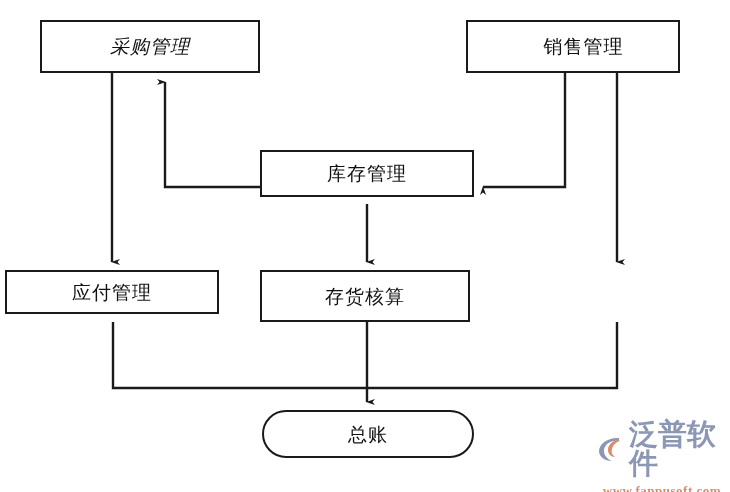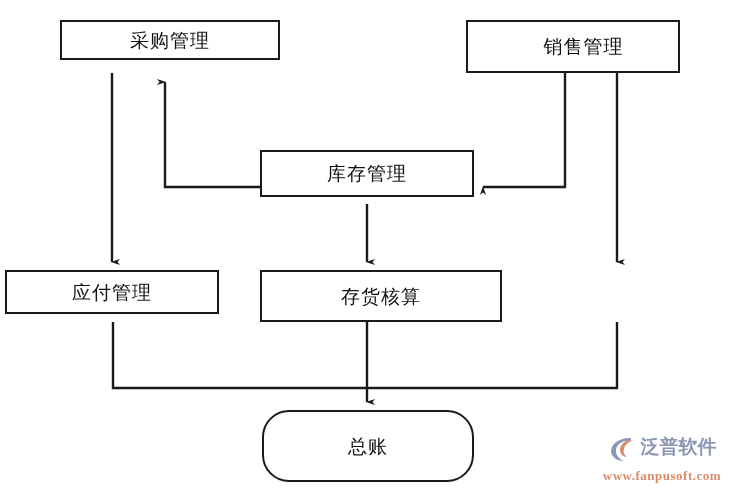--- a/index.html
+++ b/index.html
@@ -58,22 +58,22 @@
     display: flex;
     align-items: center;
     gap: 3px;
   }
   .wm-mark {
     width: 30px;
     height: 28px;
     flex: 0 0 auto;
   }
   .wm-text {
-    font-family: Liberation Mono, monospace;
-    font-size: 19px;
+    font-family: Liberation Sans, sans-serif;
+    font-size: 29px;
     font-weight: bold;
     color: #8b97b5;
     letter-spacing: 0px;
     line-height: 1;
   }
   .wm-url {
     font-family: "Liberation Serif", "DejaVu Serif", serif;
     font-size: 13px;
     font-weight: bold;
     color: #d98c6a;
@@ -126,42 +126,42 @@
 
     <g>
       <path d="M617,322 L617,388 L367,388" stroke="#1a1a1a" stroke-width="2.4" fill="none"></path>
     </g>
 
     <g>
       <path d="M367,322 L367,402" stroke="#1a1a1a" stroke-width="2.4" fill="none" marker-end="url(#arrow-down)"></path>
     </g>
   </svg>
 
-  <div class="node-box" style="left:60px; top:20px; width:220px; height:40px;">
+  <div class="node-box" style="left:40px; top:20px; width:220px; height:53px;font-style:italic;">
     <span class="node-label">采购管理</span>
   </div>
 
   <div class="node-box" style="left:466px; top:20px; width:214px; height:53px;padding-left:21px;">
     <span class="node-label">销售管理</span>
   </div>
 
   <div class="node-box" style="left:260px; top:150px; width:214px; height:47px;">
     <span class="node-label">库存管理</span>
   </div>
 
   <div class="node-box" style="left:5px; top:270px; width:214px; height:44px;">
     <span class="node-label">应付管理</span>
   </div>
 
-  <div class="node-box" style="left:260px; top:270px; width:242px; height:52px;">
+  <div class="node-box" style="left:260px; top:270px; width:210px; height:52px;">
     <span class="node-label">存货核算</span>
   </div>
 
 
-  <div class="node-box" style="left:262px; top:410px; width:212px; height:72px;border-radius:27px;">
+  <div class="node-box" style="left:262px; top:410px; width:212px; height:48px;border-radius:27px;">
     <span class="node-label">总账</span>
   </div>
 
   <div id="watermark">
     <div class="wm-row">
       <svg class="wm-mark" viewBox="0 0 30 28" xmlns="http://www.w3.org/2000/svg">
         <path d="M23,3 C12,2 3,9 3,16 C3,22 9,26 16,26 C11,24 8,20 8,16 C8,10 14,5 23,6 Z" fill="#8b97b5"></path>
         <path d="M22,5 C16,6 12,10 12,15 C12,19 15,22 19,22 C16,20 15,17 16,14 C17,10 20,7 24,6 Z" fill="#d98c6a"></path>
       </svg>
       <span class="wm-text">泛普软件</span>

